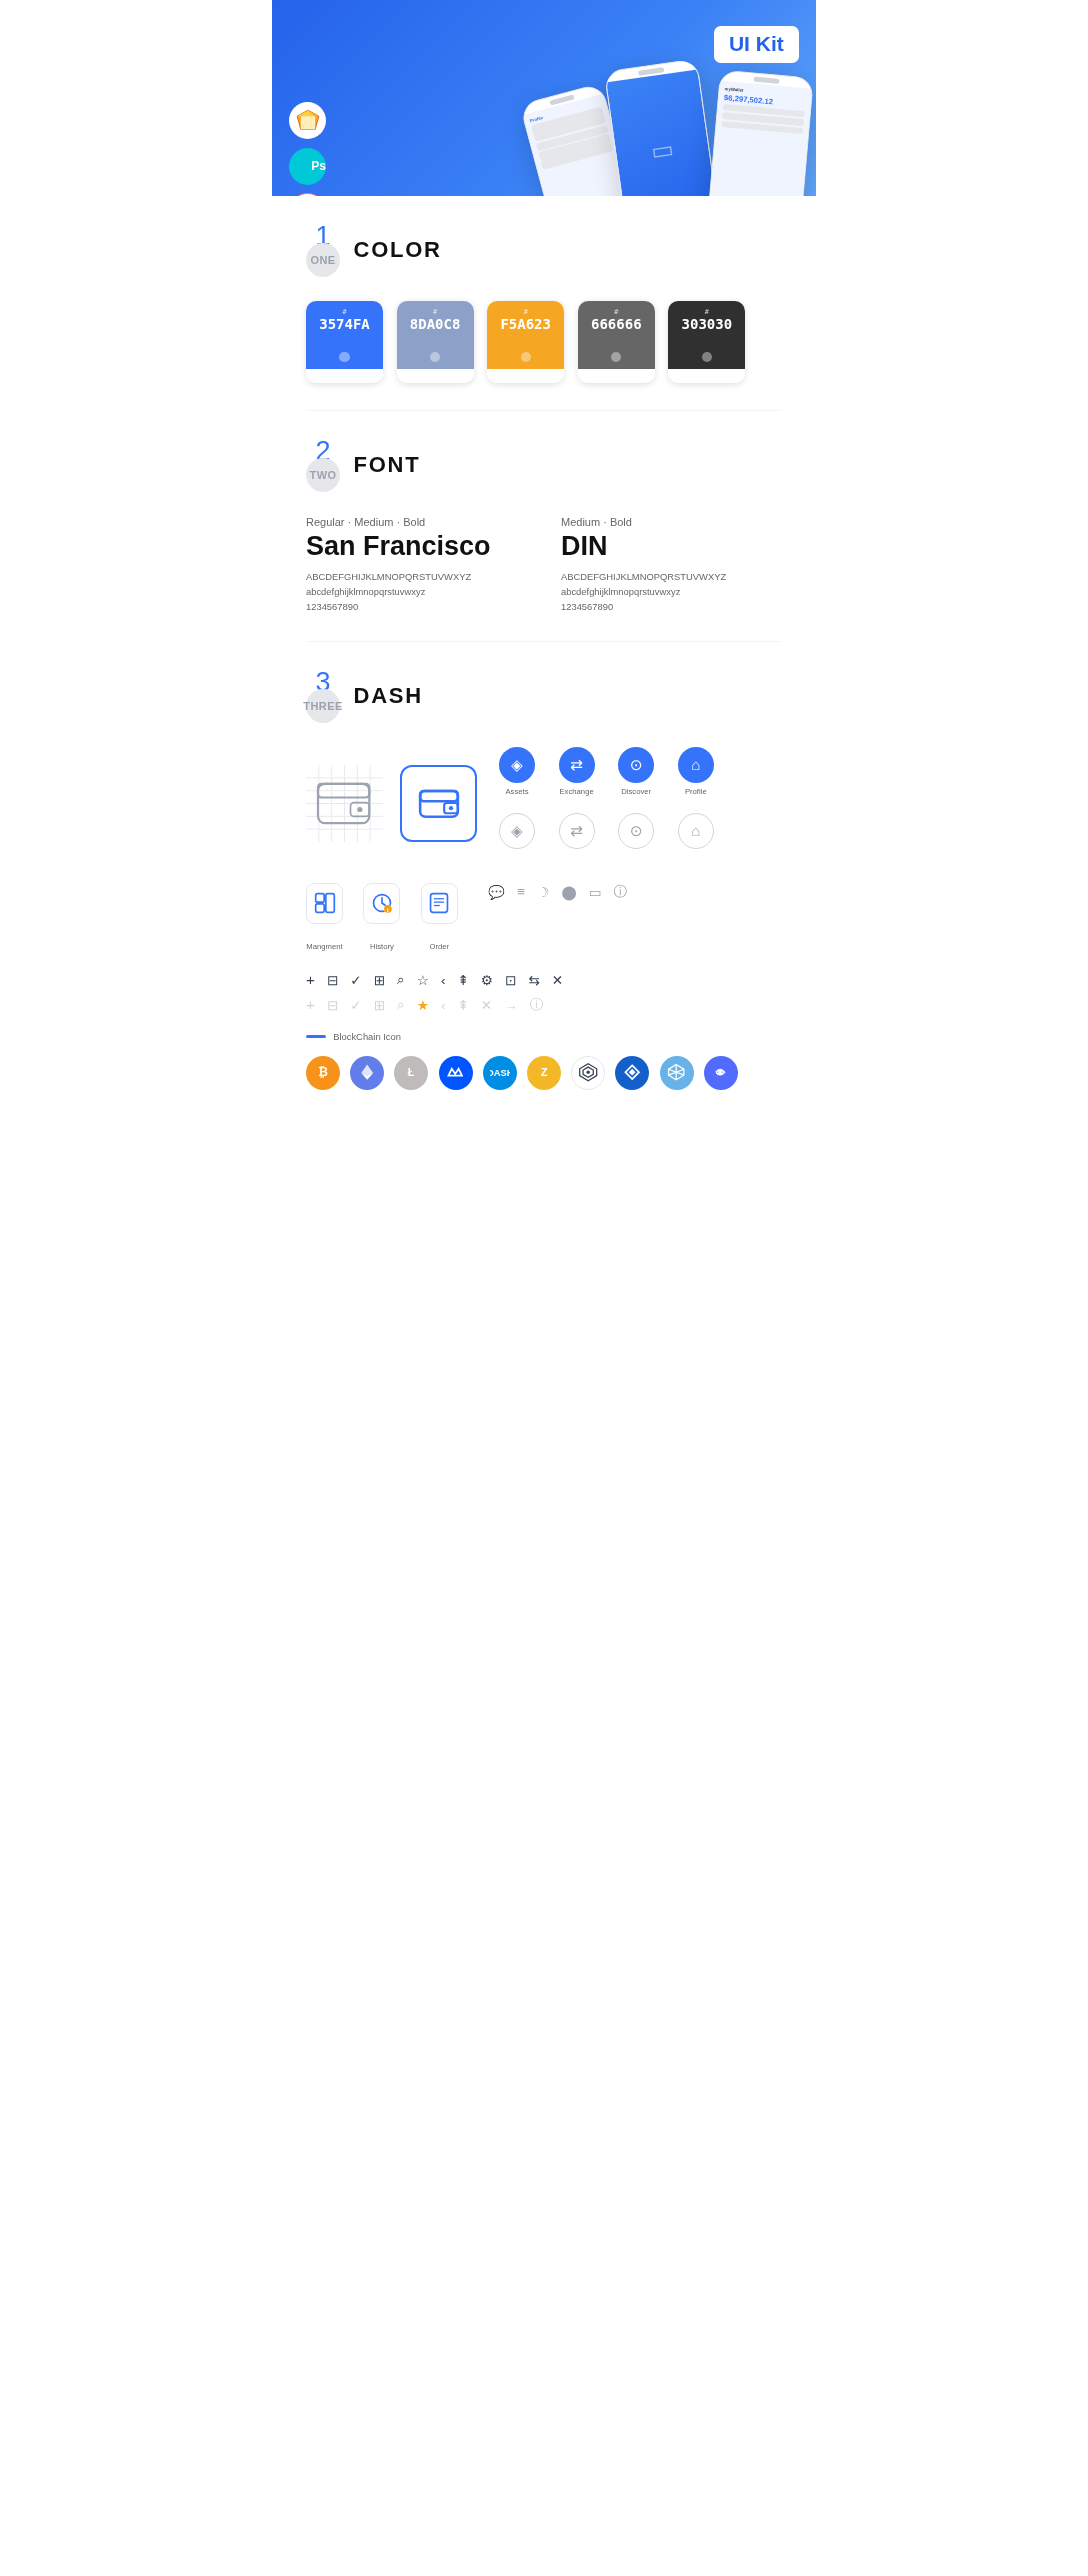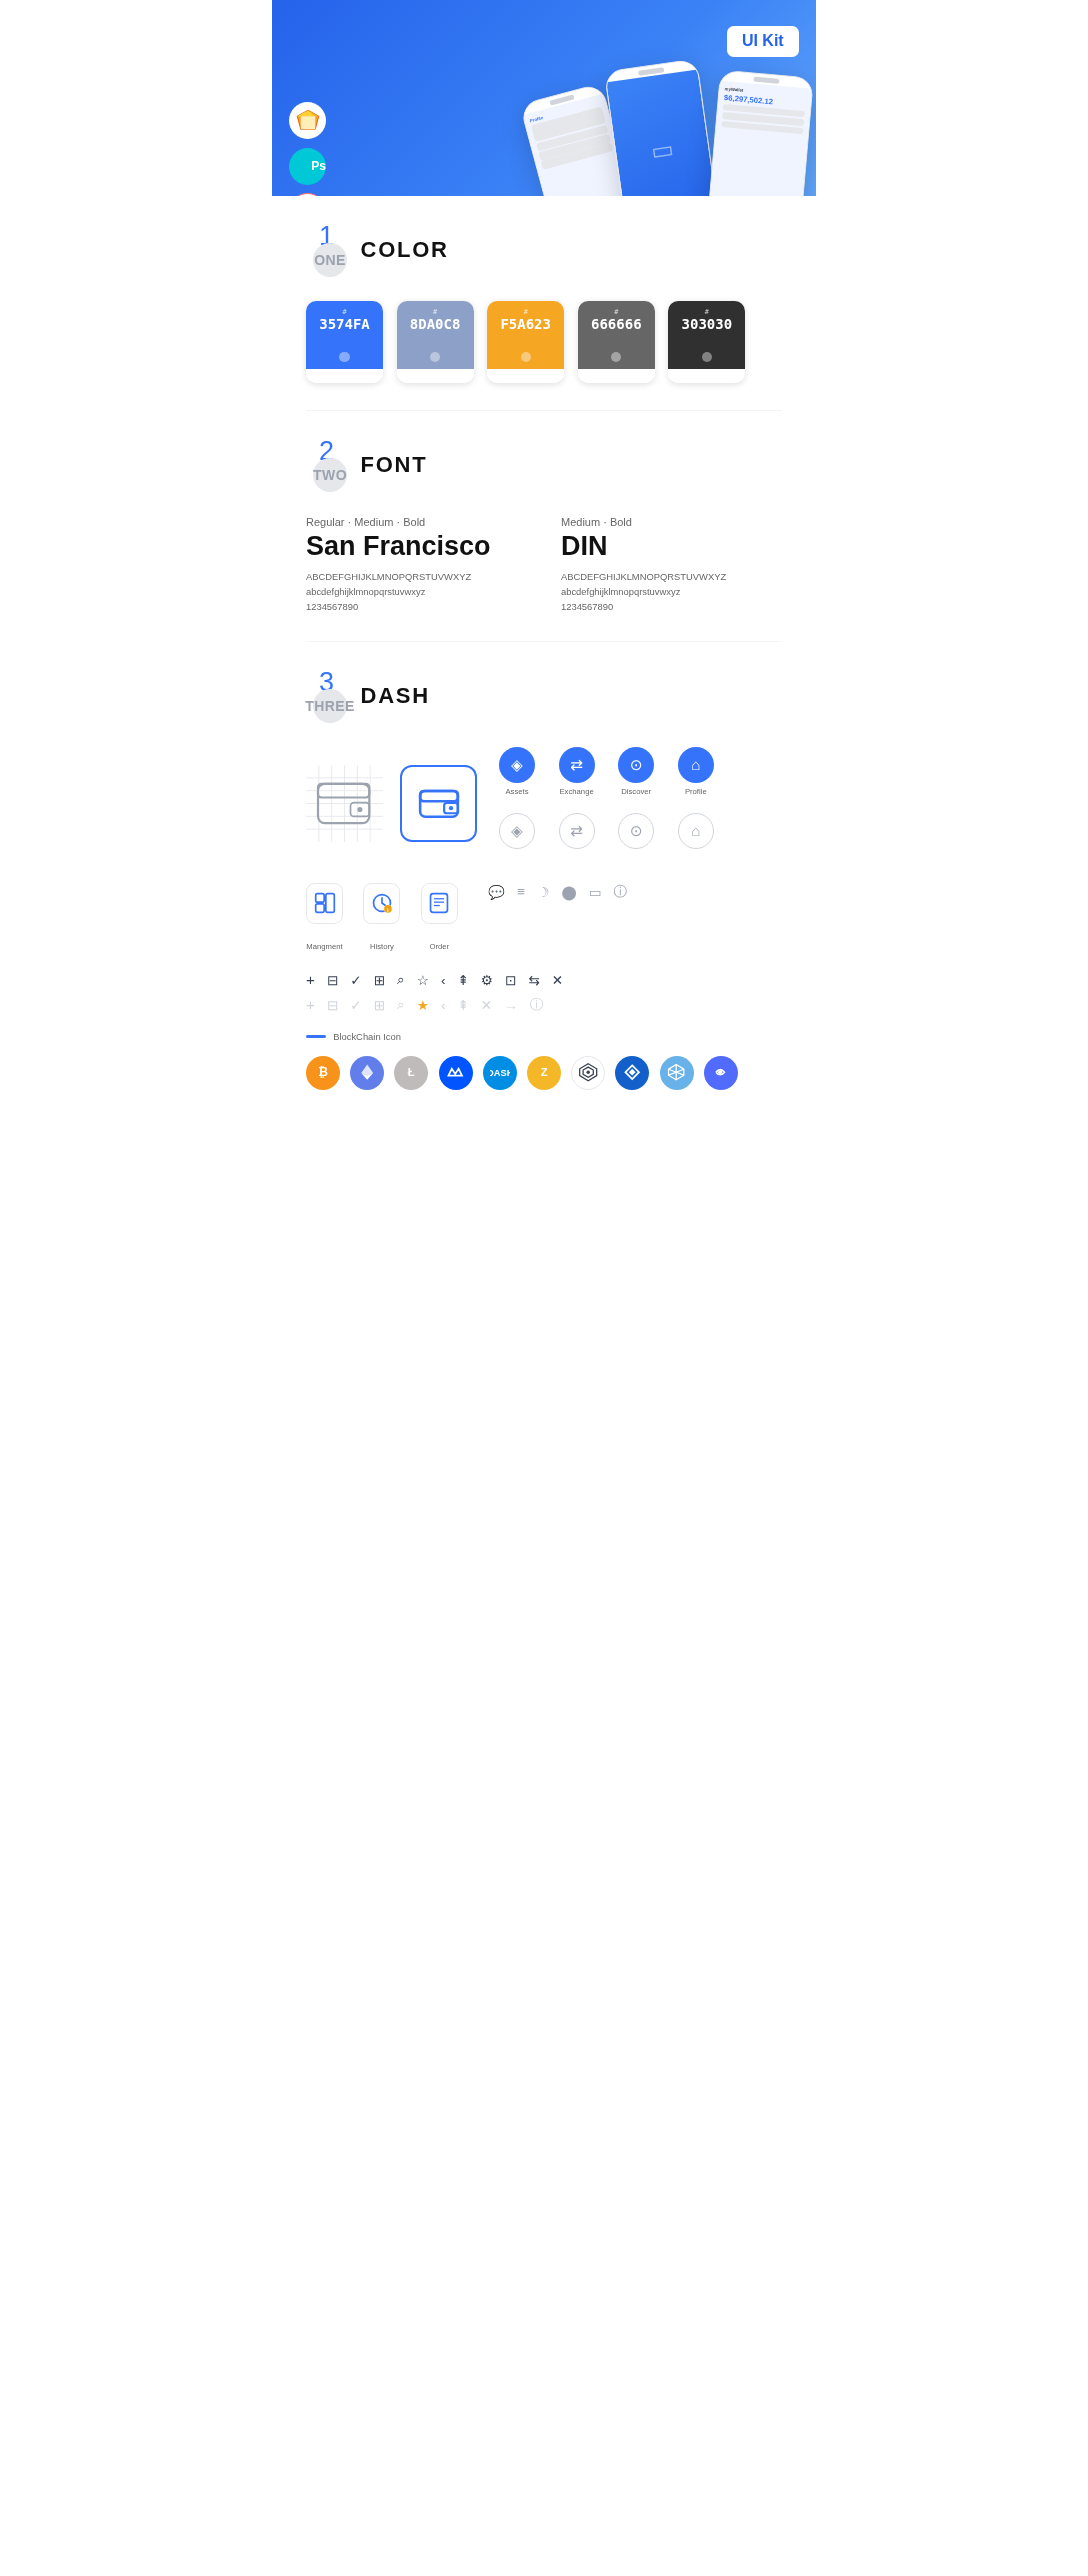--- a/index.html
+++ b/index.html
@@ -21,21 +21,21 @@
       line-height: 1.3;
       max-width: 55%;
     }
     .hero-title strong { font-weight: 800; }
     .ui-kit-badge {
       position: absolute;
       top: 25.5px;
       right: 17px;
       background: #fff;
       color: #2563eb;
-      font-size: 16px;
+      font-size: 21px;
       font-weight: 700;
       padding: 6.8px 15.3px;
       border-radius: 6.8px;
     }
     .hero-badges {
       position: absolute;
       left: 17px;
       top: 102px;
       display: flex;
       flex-direction: column;
@@ -129,26 +129,25 @@
       line-height: 1;
     }
     .section-num-circle {
       width: 34px;
       height: 34px;
       border-radius: 50%;
       background: #e5e7eb;
       display: flex;
       align-items: center;
       justify-content: center;
-      font-size: 14px;
+      font-size: 11px;
       color: #9ca3af;
       font-weight: 600;
       letter-spacing: 0.4px;
       margin-top: -6.8px;
-      margin-left: 7px;
     }
     .section-label {
       font-size: 22px;
       font-weight: 700;
       color: #111;
       letter-spacing: 1.7px;
     }
 
     
     .color-swatches {

